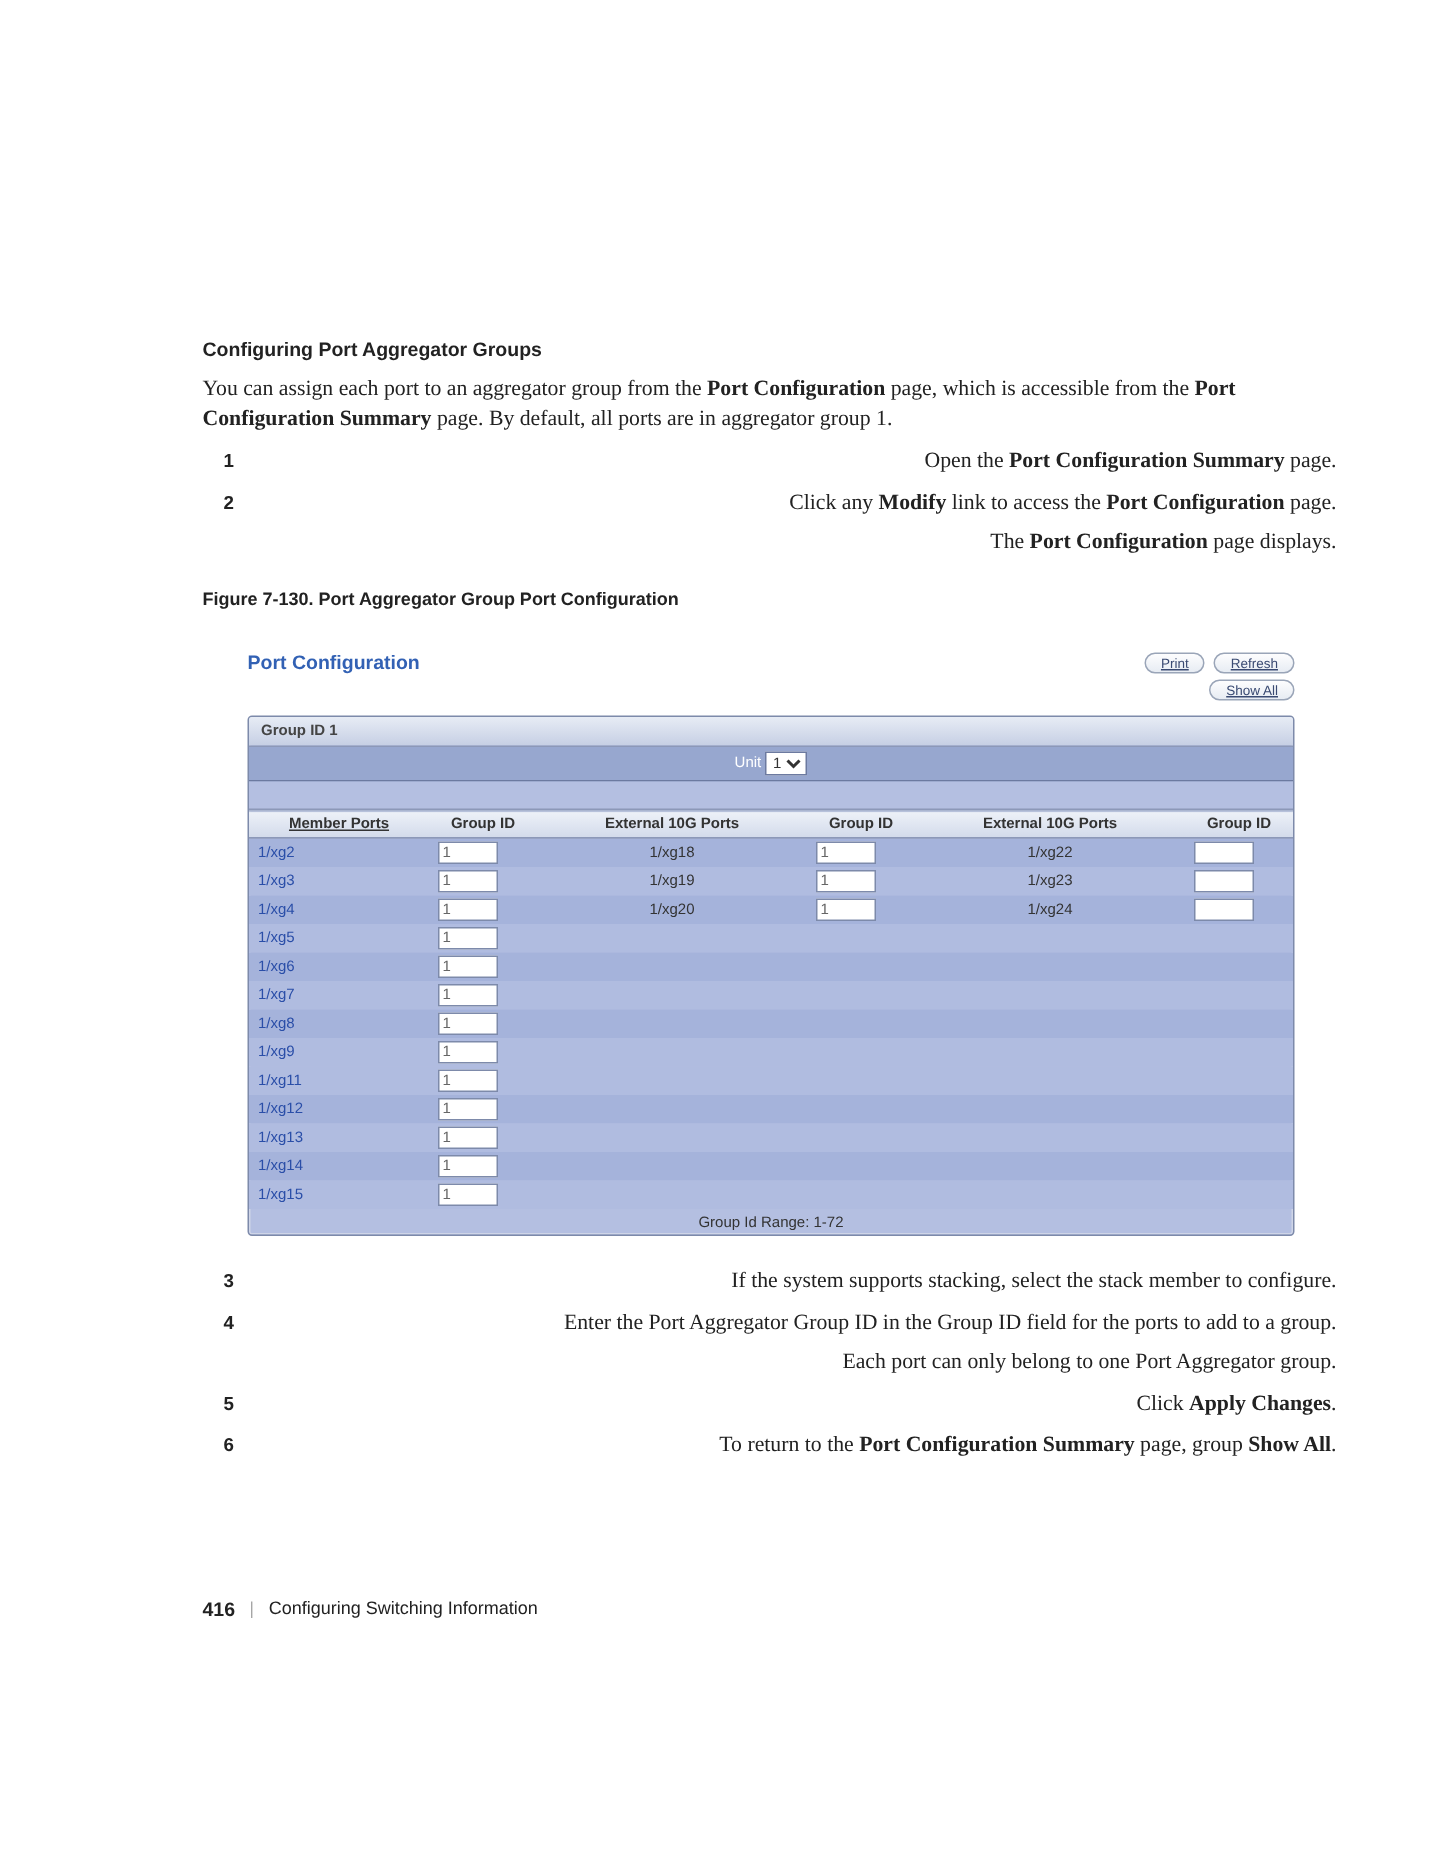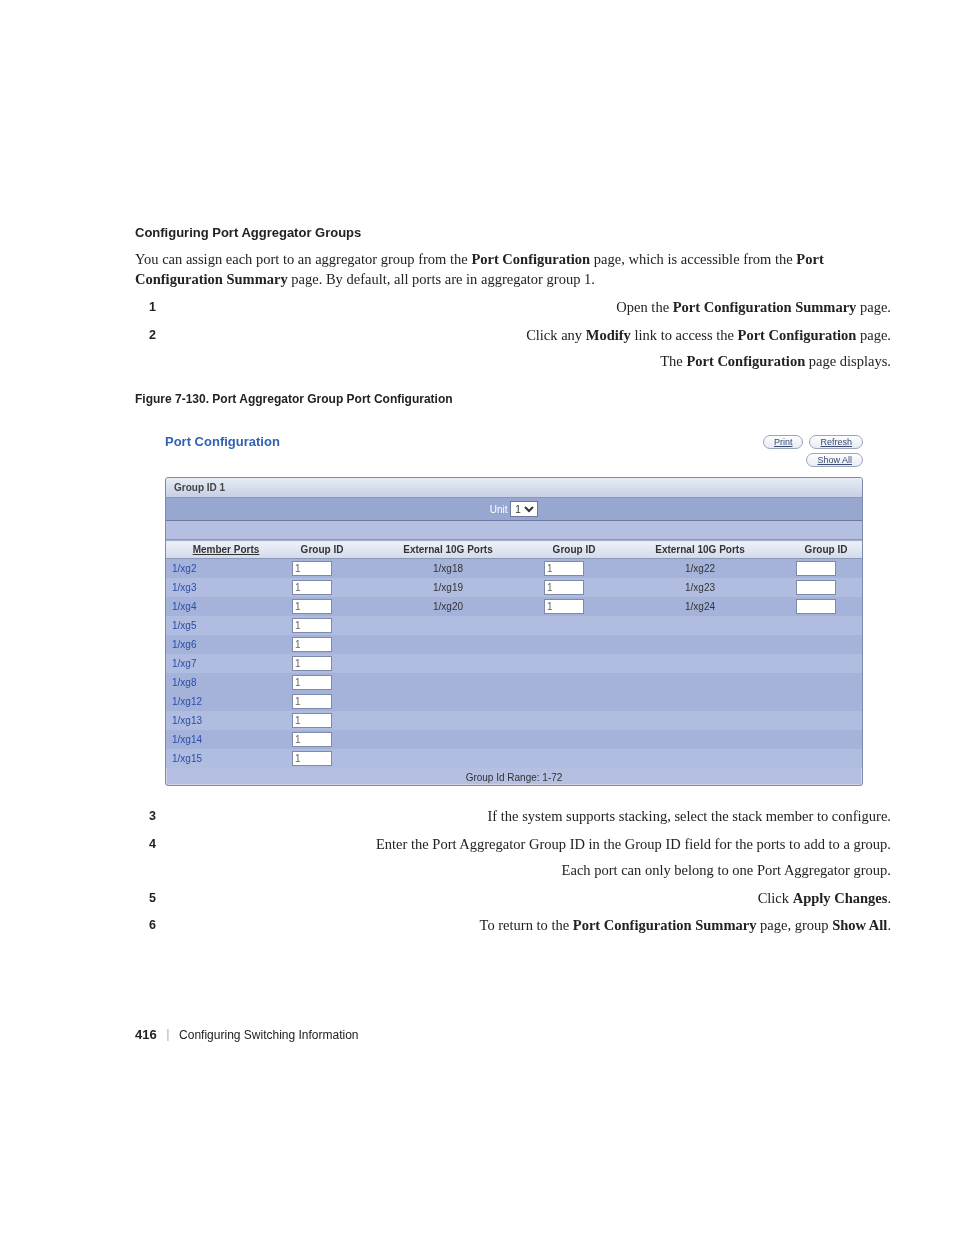--- a/index.html
+++ b/index.html
@@ -169,21 +169,21 @@
     text-align: center;
     font-size: 10px;
     color: #333;
     padding: 4px 0 2px 0;
   }
 
   .footer {
     margin-top: 90px;
     font-size: 12px;
     display: flex;
-    align-items: flex-end;
+    align-items: flex-start;
   }
   .pagenum {
     font-family: Arial, Helvetica, sans-serif;
     font-weight: bold;
     font-size: 13px;
   }
   .foot-sep { margin: 0 10px; color: #777; }
   .foot-chapter {
     font-family: Arial, Helvetica, sans-serif;
     font-size: 12px;
@@ -316,20 +316,36 @@
               <td></td>
             </tr>
             <tr class="even">
               <td><span class="port-link">1/xg8</span></td>
               <td><input class="gid" value="1" style=""></td>
               <td></td>
               <td></td>
               <td></td>
               <td></td>
             </tr>
+            <tr class="odd">
+              <td><span class="port-link">1/xg9</span></td>
+              <td><input class="gid" value="1" style=""></td>
+              <td></td>
+              <td></td>
+              <td></td>
+              <td></td>
+            </tr>
+            <tr class="odd">
+              <td><span class="port-link">1/xg11</span></td>
+              <td><input class="gid" value="1" style=""></td>
+              <td></td>
+              <td></td>
+              <td></td>
+              <td></td>
+            </tr>
             <tr class="even">
               <td><span class="port-link">1/xg12</span></td>
               <td><input class="gid" value="1" style=""></td>
               <td></td>
               <td></td>
               <td></td>
               <td></td>
             </tr>
             <tr class="odd">
               <td><span class="port-link">1/xg13</span></td>

